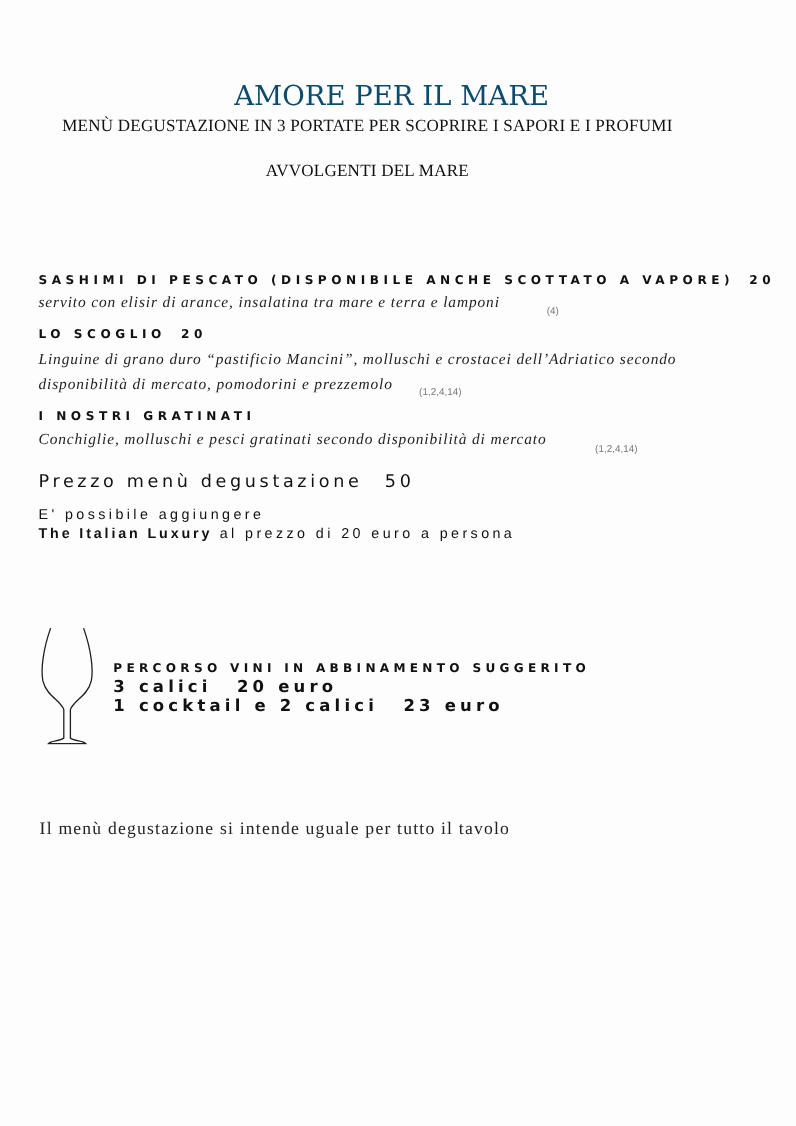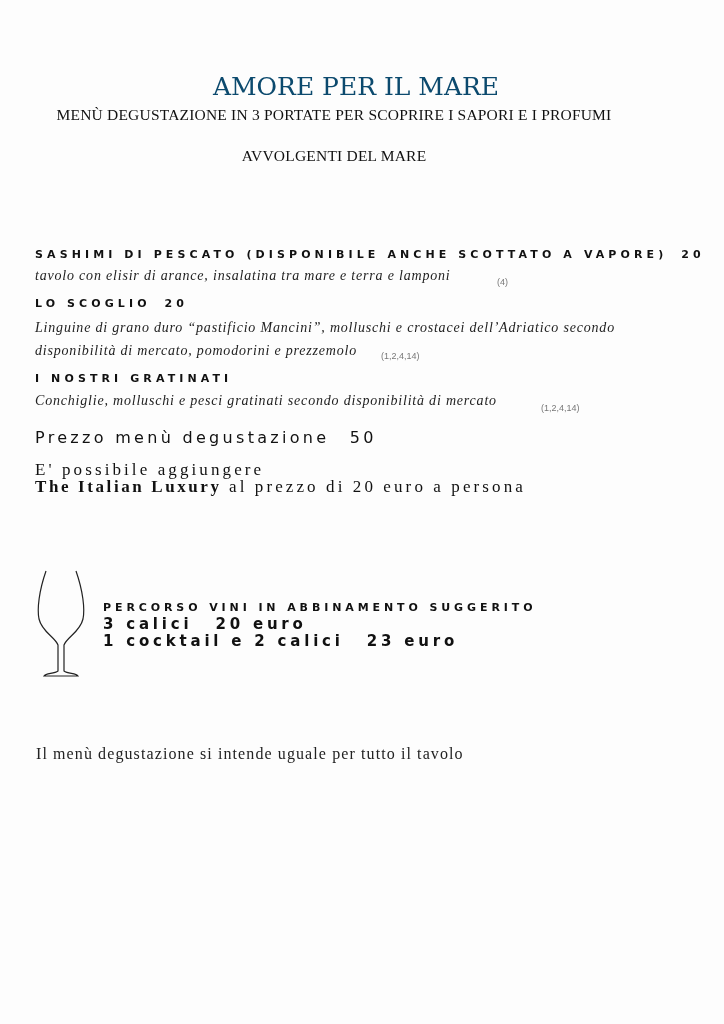--- a/index.html
+++ b/index.html
@@ -29,21 +29,21 @@
   }
   .allergen {
     font-family: "Liberation Sans", sans-serif; font-size: 9px; color: #777;
     white-space: nowrap;
   }
   .price-line {
     font-family: "DejaVu Sans", sans-serif; font-weight: normal; font-size: 16px;
     letter-spacing: 3.3px; color: #111; white-space: nowrap; text-align: center;
   }
   .plain-line {
-    font-family: Liberation Serif, serif; font-size: 17px;
+    font-family: Liberation Sans, sans-serif; font-size: 13px;
     letter-spacing: 3.1px; color: #111; white-space: nowrap;
   }
   .plain-line b { letter-spacing: 2.6px; }
   .wine-head {
     font-family: "DejaVu Sans", sans-serif; font-weight: bold; font-size: 11px;
     letter-spacing: 3.9px; color: #111; white-space: nowrap;
   }
   .wine-line {
     font-family: "DejaVu Sans", sans-serif; font-weight: bold; font-size: 15px;
     letter-spacing: 3.8px; color: #111; white-space: nowrap;
@@ -57,21 +57,21 @@
 <body>
 
 <div class="abs title">AMORE PER IL MARE</div>
 <div class="abs subtitle" style="top:106px;">MENÙ DEGUSTAZIONE IN 3 PORTATE PER SCOPRIRE I SAPORI E I PROFUMI</div>
 <div class="abs subtitle" style="top:147px;">AVVOLGENTI DEL MARE</div>
 
 <div class="abs sec-head" style="left:35px; top:248px;">
   <span>SASHIMI DI PESCATO (DISPONIBILE ANCHE SCOTTATO A VAPORE)</span>
   <span style="margin-left:6px;">20</span>
 </div>
-<div class="abs desc" style="left:35px; top:268px;">tavolo con elisir di arance, insalatina tra mare e terra  e lamponi</div>
+<div class="abs desc" style="left:35px; top:268px;">servito con elisir di arance, insalatina tra mare e terra  e lamponi</div>
 <div class="abs allergen" style="left:497px; top:277px;">(4)</div>
 
 <div class="abs sec-head" style="left:35px; top:297px;">
   <span>LO SCOGLIO</span>
   <span style="margin-left:6px;">20</span>
 </div>
 <div class="abs desc" style="left:35px; top:320px;">Linguine di grano duro “pastificio Mancini”, molluschi e crostacei dell’Adriatico secondo</div>
 <div class="abs desc" style="left:35px; top:343px;">disponibilità di mercato, pomodorini e prezzemolo</div>
 <div class="abs allergen" style="left:381px; top:351px;">(1,2,4,14)</div>
 

